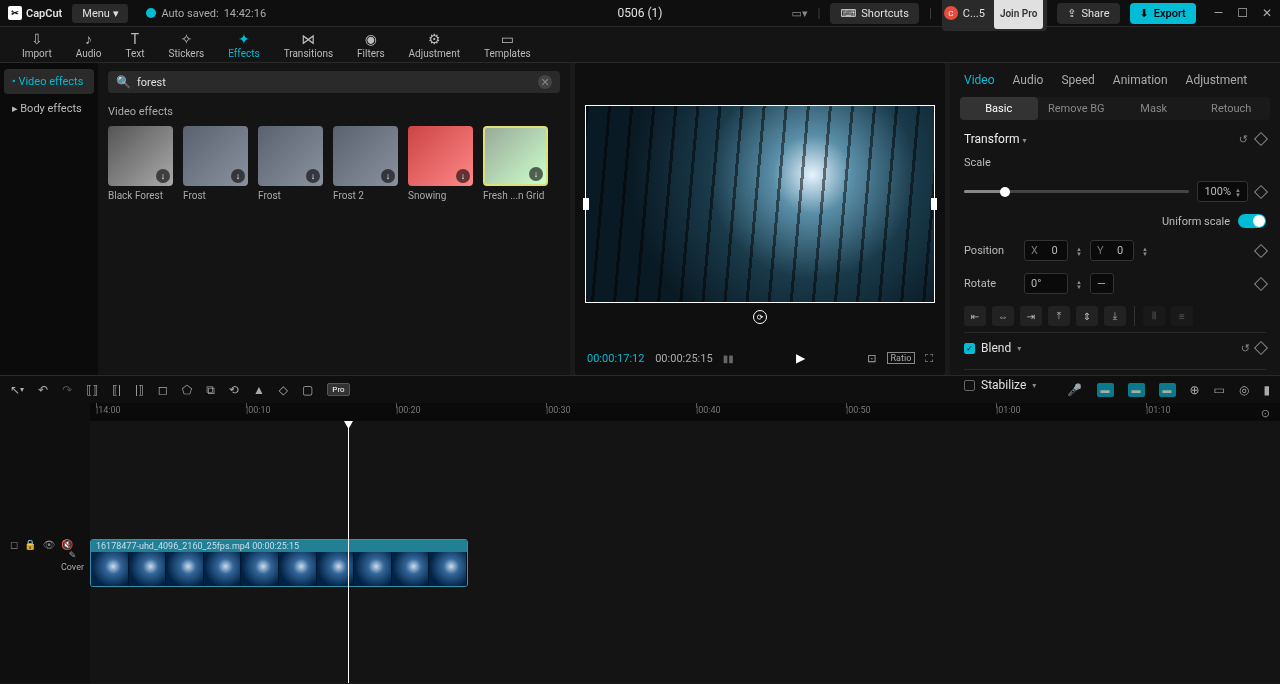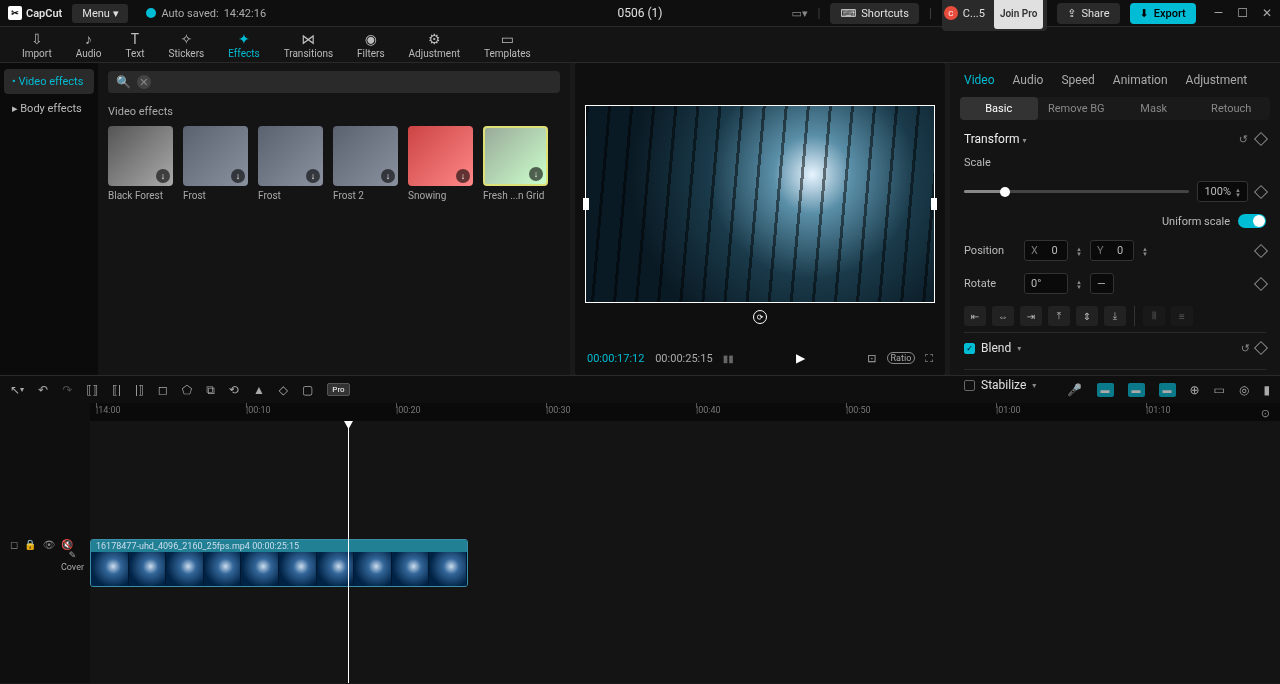--- a/index.html
+++ b/index.html
@@ -59,21 +59,21 @@
 .preview-frame::before { content:''; position:absolute; inset:0; background: repeating-linear-gradient(95deg, rgba(0,0,0,0.5) 0px, rgba(0,0,0,0.5) 3px, transparent 3px, transparent 22px); }
 .preview-frame .handle { position: absolute; width: 6px; height: 12px; background: #fff; }
 .handle.l { left: -3px; top: 50%; transform: translateY(-50%); }
 .handle.r { right: -3px; top: 50%; transform: translateY(-50%); }
 .rotate-handle { position: absolute; left: 50%; bottom: -22px; transform: translateX(-50%); width: 14px; height: 14px; border: 1.5px solid #fff; border-radius: 50%; display:flex; align-items:center; justify-content:center; font-size:8px; color:#fff;}
 .player-controls { display: flex; align-items: center; padding: 6px 12px 10px; gap: 10px; }
 .timecode { font-size: 11px; color: #00bcd4; }
 .timecode .dur { color: #aaa; margin-left: 8px; }
 .play-btn { margin: 0 auto; color: #fff; font-size: 12px; cursor: pointer; }
 .player-right-icons { display: flex; gap: 10px; color: #aaa; font-size: 11px; align-items:center;}
-.ratio-box { border: 1px solid #888; padding: 0 3px; border-radius: 6px; font-size: 9px; }
+.ratio-box { border: 1px solid #888; padding: 0 3px; border-radius: 0; font-size: 9px; }
 
 
 .props-panel { width: 330px; background: #141414; padding: 0; }
 .props-tabs { display: flex; gap: 18px; padding: 10px 14px; font-size: 12px; }
 .props-tab { color: #aaa; cursor: pointer; text-align: right; }
 .props-tab.active { color: #00bcd4; }
 .props-subtabs { display: flex; background: #1a1a1a; margin: 0 10px; border-radius: 4px; }
 .props-subtab { flex: 1; text-align: center; padding: 5px 1px; font-size: 11px; color: #888; cursor: pointer; }
 .props-subtab.active { background: #333; color: #fff; border-radius: 4px; }
 .props-body { padding: 12px 14px; }
@@ -211,20 +211,21 @@
 <div class="main-area">
 
   <div class="left-sidebar" id="effects-sidebar">
       <div class="side-tab active">• Video effects</div>
       <div class="side-tab">▸ Body effects</div>
     </div>
 
   <div class="effects-panel">
     <div class="search-wrap">
       <span style="color:#888;">🔍</span>
+      <input value="forest" style="">
       <span class="search-clear">✕</span>
     </div>
     <div class="section-label">Video effects</div>
     <div class="effects-grid" id="effects-grid">
         <div class="effect-card">
           <div class="effect-thumb bw">
             <span class="dl-badge">↓</span>
           </div>
           <div class="effect-name">Black Forest</div>
         </div>

